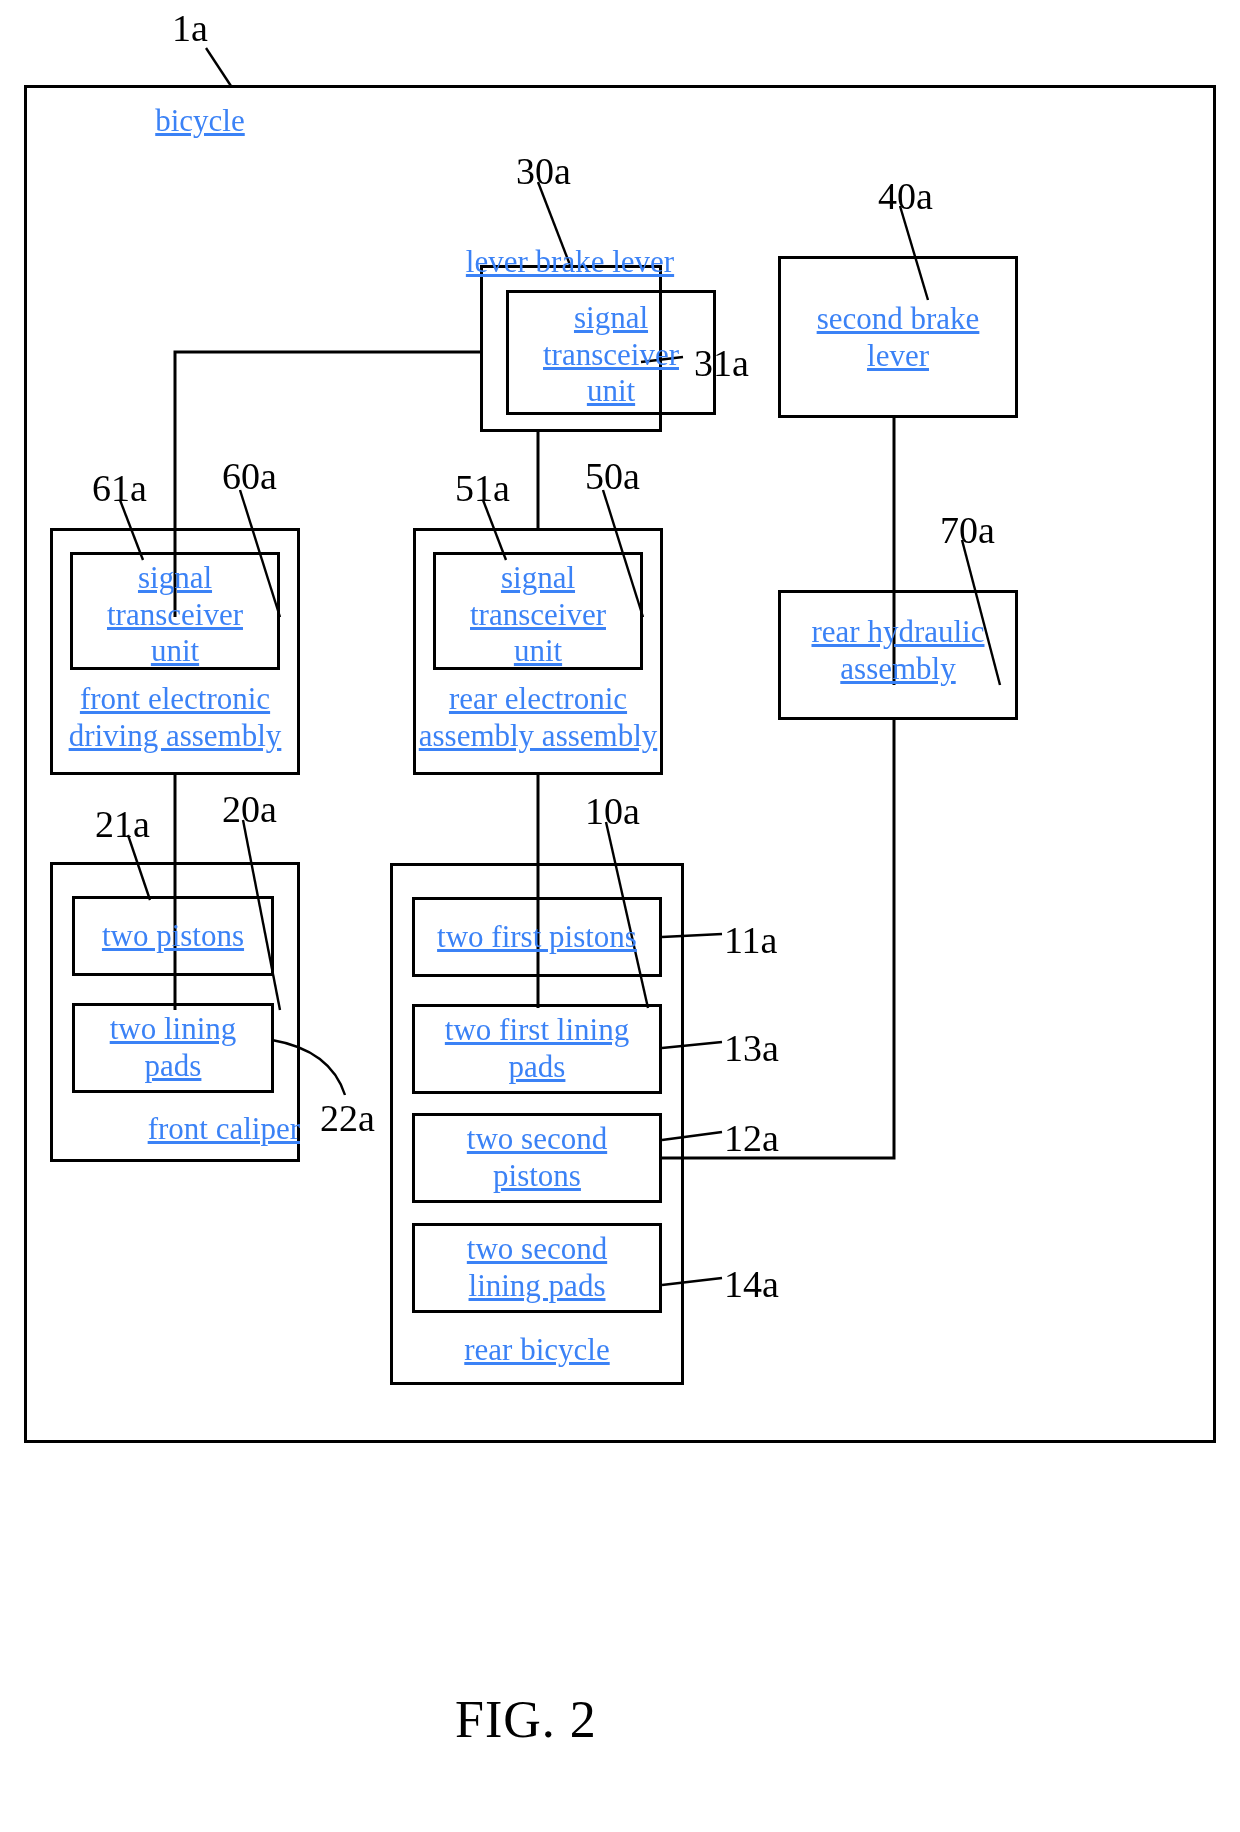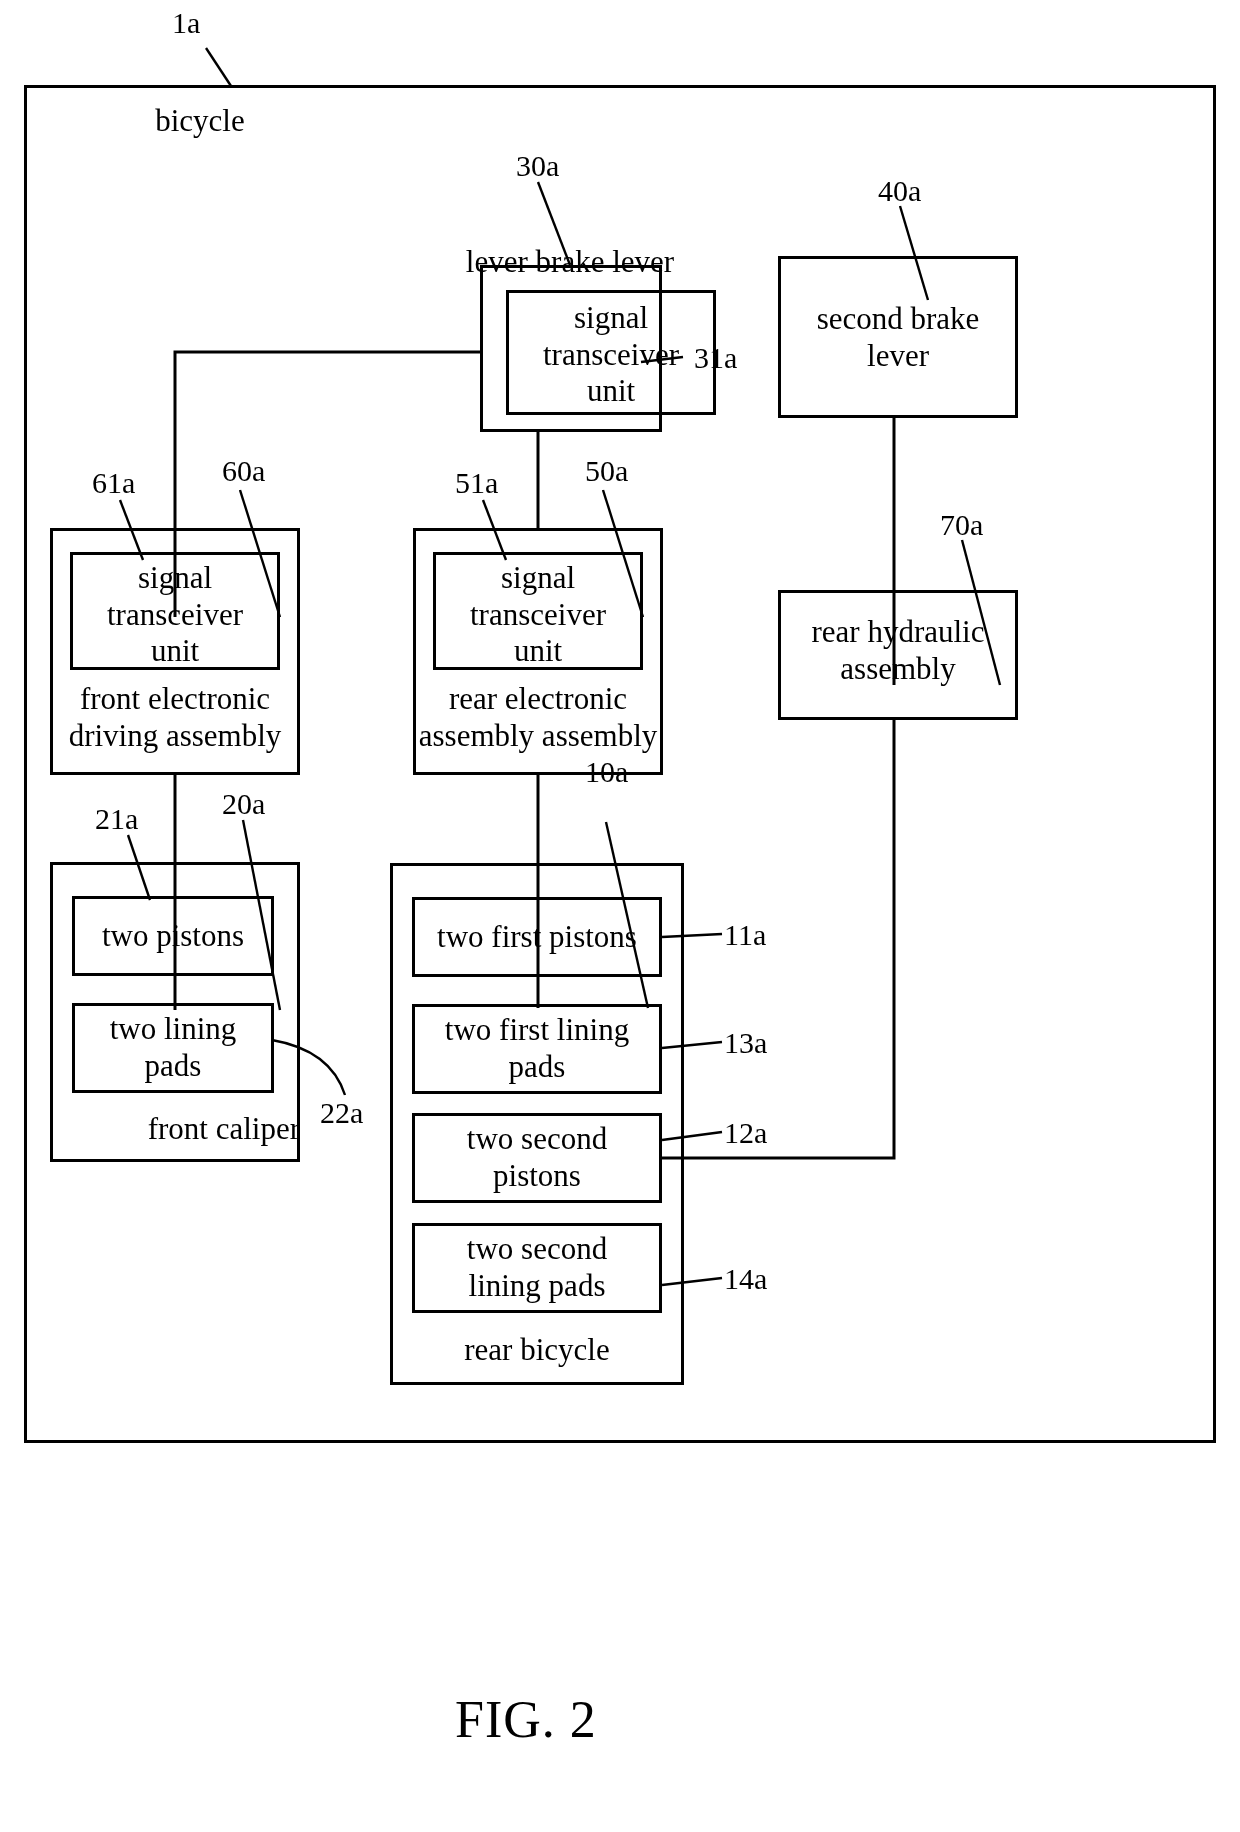--- a/index.html
+++ b/index.html
@@ -29,26 +29,27 @@
     position: absolute;
     box-sizing: border-box;
     border: 3px solid #000;
     background: transparent;
   }
   .lbl {
     position: absolute;
     box-sizing: border-box;
     text-align: center;
     line-height: 1.18;
-    color: #000000;
+    color: #3b82f6;
     white-space: pre-line;
+    text-decoration: underline;
   }
   .ref {
     position: absolute;
-    font-size: 30px;
+    font-size: 38px;
     color: #000;
     white-space: nowrap;
   }
   .figtitle {
     position: absolute;
     font-size: 52px;
     letter-spacing: 1px;
     color: #000;
     white-space: nowrap;
     text-align: center;
@@ -170,21 +171,21 @@
   <div class="lbl t31" style="left:72px; top:918px; width:202px;">two pistons</div>
   <div class="ref" style="left:95px; top:802px;">21a</div>
 
   <div class="box" style="left:72px; top:1003px; width:202px; height:90px;"></div>
   <div class="lbl t31" style="left:72px; top:1011px; width:202px;">two lining
 pads</div>
   <div class="ref" style="left:320px; top:1096px;">22a</div>
 
   <div class="box" style="left:390px; top:863px; width:294px; height:522px;"></div>
   <div class="lbl t31" style="left:390px; top:1332px; width:294px;">rear bicycle</div>
-  <div class="ref" style="left:585px; top:755px;">10a</div>
+  <div class="ref" style="left:585px; top:789px;">10a</div>
 
   <div class="box" style="left:412px; top:897px; width:250px; height:80px;"></div>
   <div class="lbl t31" style="left:412px; top:919px; width:250px;">two first pistons</div>
   <div class="ref" style="left:724px; top:918px;">11a</div>
 
   <div class="box" style="left:412px; top:1004px; width:250px; height:90px;"></div>
   <div class="lbl t31" style="left:412px; top:1012px; width:250px;">two first lining
 pads</div>
   <div class="ref" style="left:724px; top:1026px;">13a</div>
 

